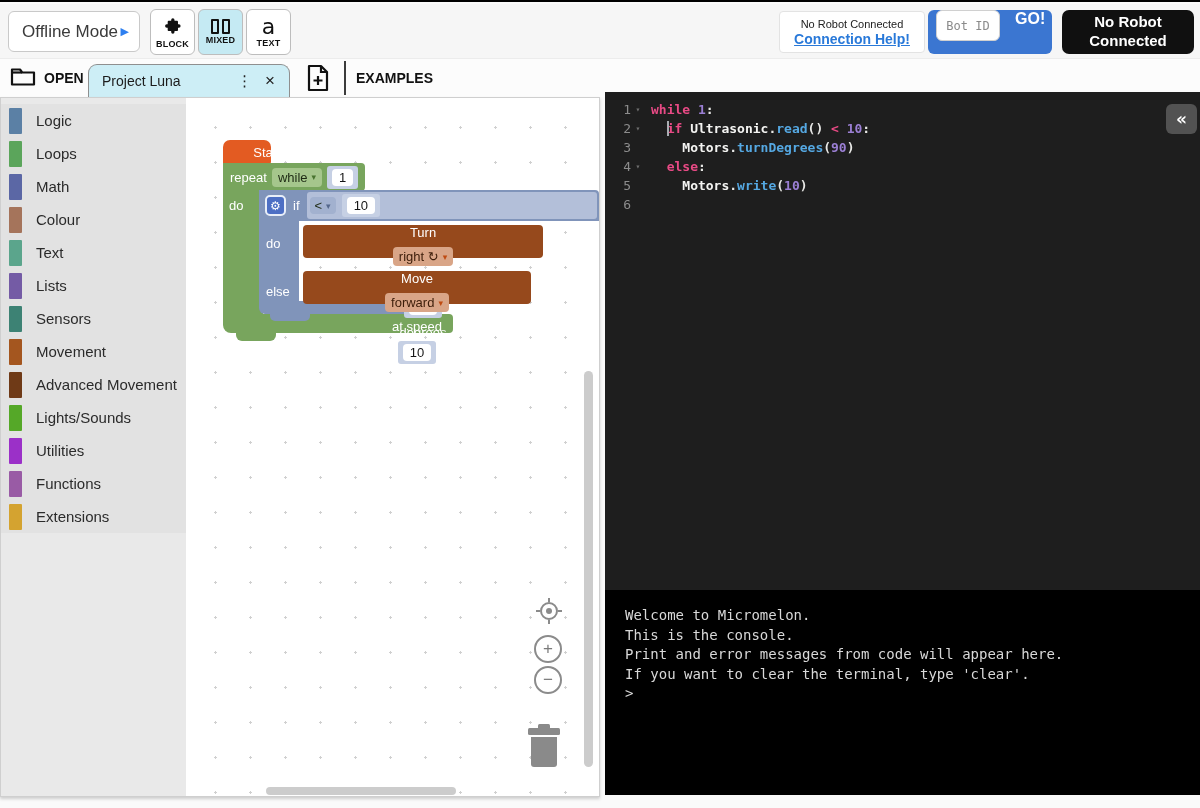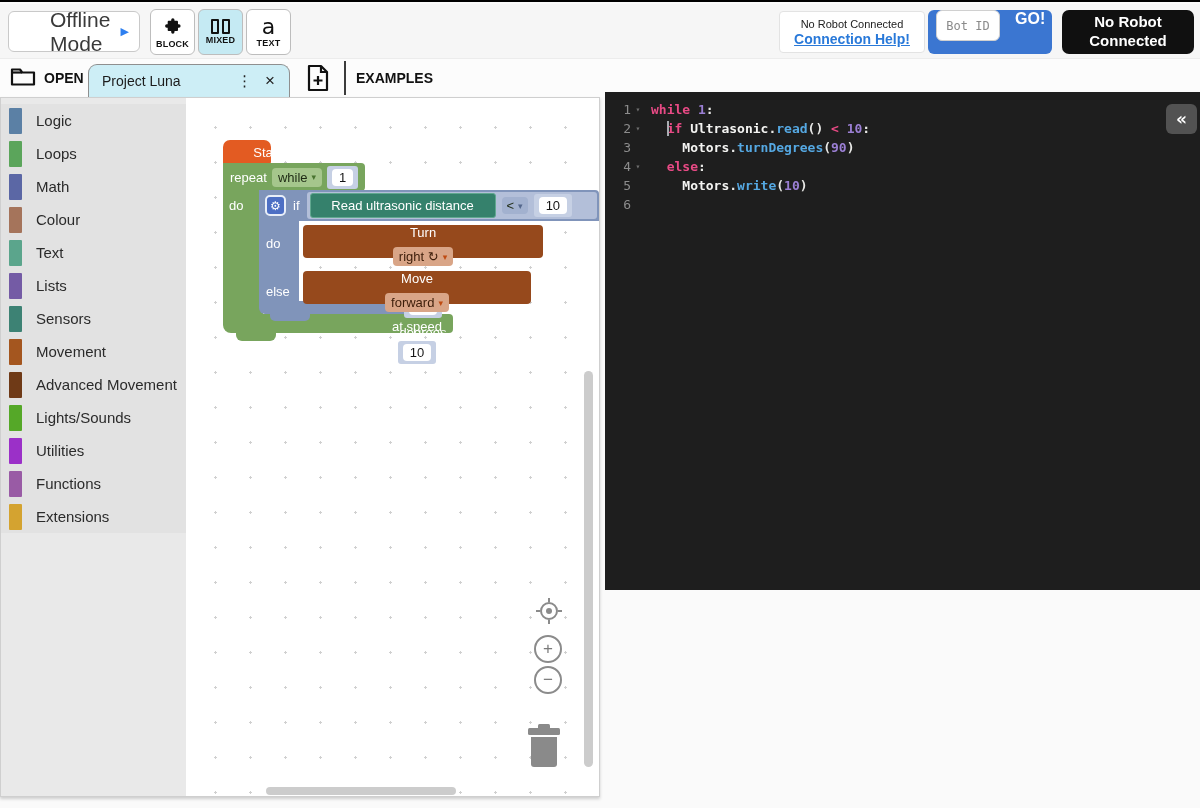--- a/index.html
+++ b/index.html
@@ -3,21 +3,21 @@
 <meta charset="utf-8">
 <style>
   * { margin:0; padding:0; box-sizing:border-box; }
   html,body { width:1200px; height:808px; }
   body { font-family:"Liberation Sans", sans-serif; background:#fafafa; position:relative; overflow:hidden; }
   .app { position:absolute; inset:0; border-top:2px solid #000; }
 
   
   .topbar { position:absolute; left:0; top:2px; width:1200px; height:55px; background:#f6f6f6; border-bottom:1px solid #ececec; }
   .mode-select { position:absolute; left:8px; top:7px; width:132px; height:41px; background:#fff; border:1px solid #c9c9c9; border-radius:6px; display:flex; align-items:center; padding:0 10px 0 13px; cursor:pointer; }
-  .mode-select .lbl { font-size:21px; color:#3a3a3a; flex:1;margin-left:28px; }
+  .mode-select .lbl { font-size:17px; color:#3a3a3a; flex:1; }
   .mode-select .arrow { color:#2d7ff0; font-size:11px; }
   .viewbtn { position:absolute; top:5px; width:45px; height:46px; background:#fff; border:1px solid #bdbdbd; border-radius:6px; display:flex; flex-direction:column; align-items:center; justify-content:center; gap:1px; cursor:pointer; }
   .viewbtn .vlabel { font-size:9px; font-weight:bold; color:#111; letter-spacing:.2px; }
   .viewbtn.active { background:#c5eaf3; }
   #btn-block { left:150px; } #btn-mixed { left:198px; } #btn-text { left:246px; }
   .mixed-icon { display:flex; gap:3px; }
   .mixed-icon i { display:block; width:8px; height:15px; border:2px solid #111; border-radius:1px; }
   .text-icon { font-size:22px; line-height:20px; color:#111; font-family:"DejaVu Sans", sans-serif; }
 
   .conn-box { position:absolute; left:779px; top:7px; width:146px; height:42px; background:#fff; border:1px solid #e3e3e3; border-radius:4px; display:flex; flex-direction:column; align-items:center; justify-content:center; gap:1px; }
@@ -263,21 +263,20 @@
       </div>
       <span class="g-do">do</span>
 
       <div class="blk bl-spine"></div>
       <div class="blk bl-bottom"></div>
       <div class="blk bl-notch"></div>
       <div class="blk bl-top">
         <span class="gear-badge">⚙</span>
         <span>if</span>
         <span class="cond-holder">
-          <span class="sensor-blk">Read ultrasonic distance</span>
           <span class="dd dd-op">
             <span>&lt;</span>
             <span class="caret">▾</span>
           </span>
           <span class="holder">
             <span class="field">10</span>
           </span>
         </span>
       </div>
       <span class="bl-do">do</span>
@@ -359,15 +358,22 @@
         <span class="gut-fold"></span>
         <span class="code-text"><span data-type="pl">    </span><span data-type="id">Motors</span><span data-type="pl">.</span><span data-type="fn">write</span><span data-type="pl">(</span><span data-type="num">10</span><span data-type="pl">)</span></span>
       </div>
       <div class="code-line">
         <span class="gut-num">6</span>
         <span class="gut-fold"></span>
         <span class="code-text"></span>
       </div>
     </div>
 
+    <div class="console">
+      <div class="cline">Welcome to Micromelon.</div>
+      <div class="cline">This is the console.</div>
+      <div class="cline">Print and error messages from code will appear here.</div>
+      <div class="cline">If you want to clear the terminal, type 'clear'.</div>
+      <div class="cline">&gt;</div>
+    </div>
   </div>
 
 </div>
 
 </body></html>

